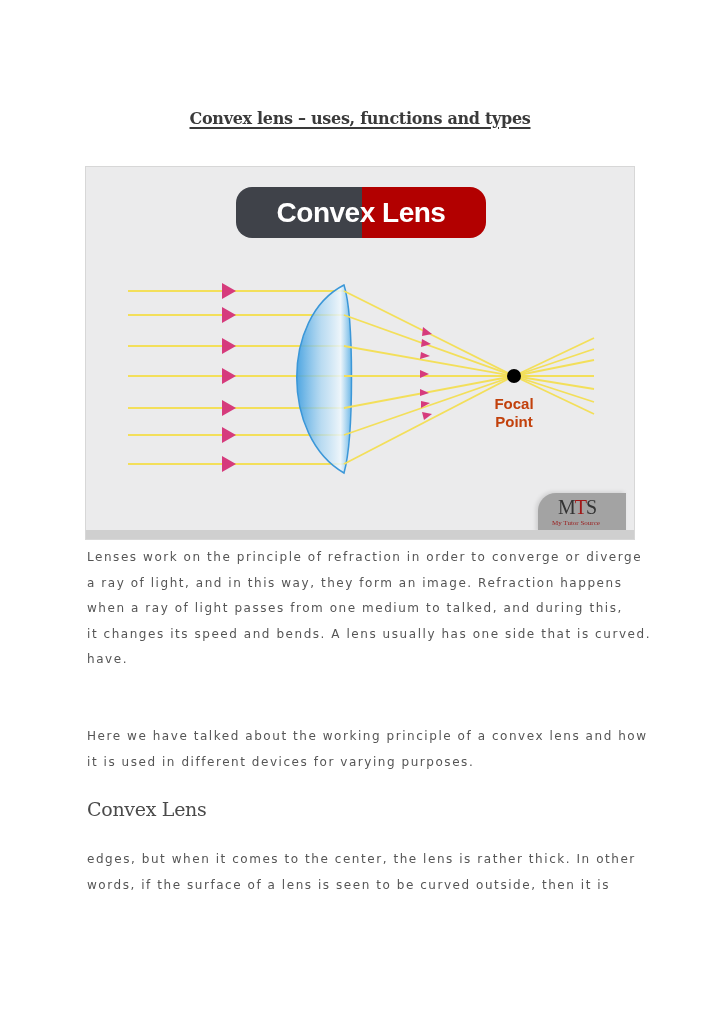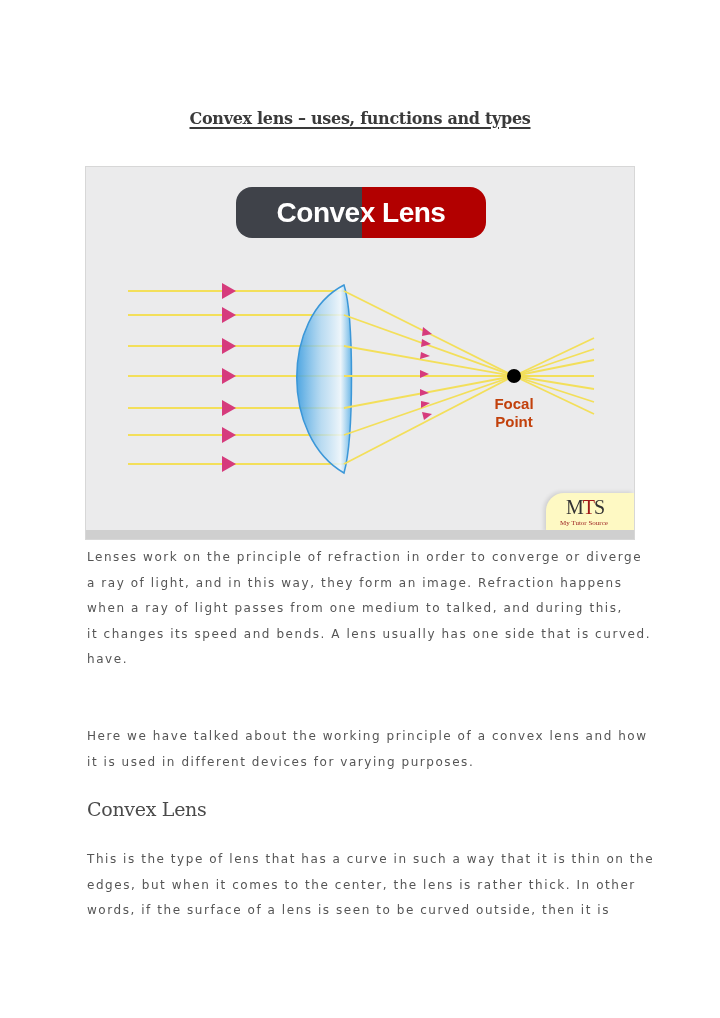--- a/index.html
+++ b/index.html
@@ -46,22 +46,22 @@
       font-weight: bold; font-size: 28px; color: #ffffff;
       letter-spacing: -0.5px;
     }
     .focal-label {
       position: absolute; left: 396px; top: 228px; width: 64px;
       text-align: center;
       font-family: "Liberation Sans", sans-serif;
       font-weight: bold; font-size: 15px; line-height: 18px; color: #c2410c;
     }
     .logo-badge {
-      position: absolute; right: 0; top: 326px; width: 88px; height: 40px;
-      background: #fef9c3;
+      position: absolute; right: 8px; top: 326px; width: 88px; height: 40px;
+      background: #a3a3a3;
       border-radius: 18px 0 0 0;
       box-shadow: -2px -1px 4px rgba(0,0,0,0.12);
     }
     .logo-mark {
       position: absolute; left: 20px; top: 3px;
       font-family: "Liberation Serif", serif; font-size: 20px; color: #333;
       letter-spacing: -1px;
     }
     .logo-mark .red { color: #a01818; }
     .logo-sub {
@@ -183,16 +183,15 @@
 </p>
 
 <p class="body-text" style="top:724px;">
   <span class="line">Here we have talked about the working principle of a convex lens and how</span>
   <span class="line">it is used in different devices for varying purposes.</span>
 </p>
 
 <h2 class="section-heading">Convex Lens</h2>
 
 <p class="body-text" style="top:847px;">
-  <span class="line">This is the type of lens that has a curve in such a way that it is thin on the</span>
   <span class="line">edges, but when it comes to the center, the lens is rather thick. In other</span>
   <span class="line">words, if the surface of a lens is seen to be curved outside, then it is</span>
 </p>
 
 </body></html>

